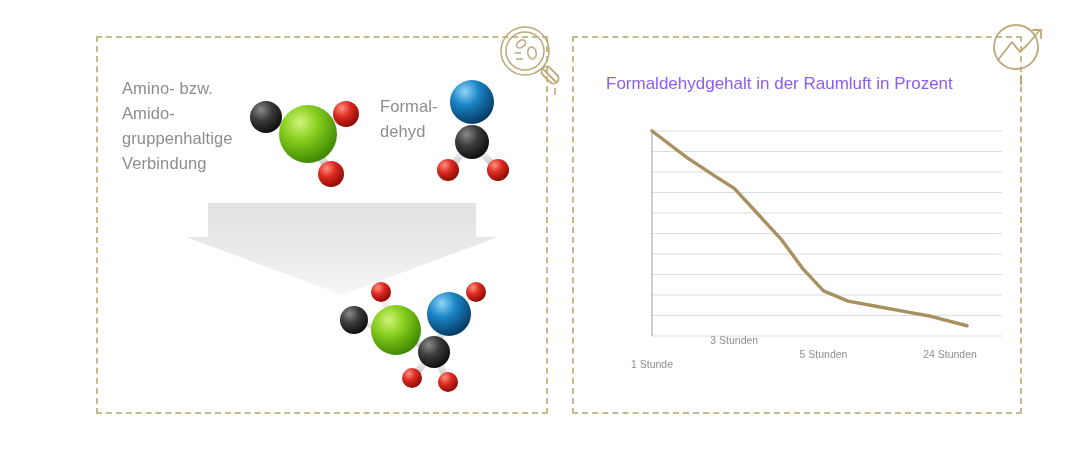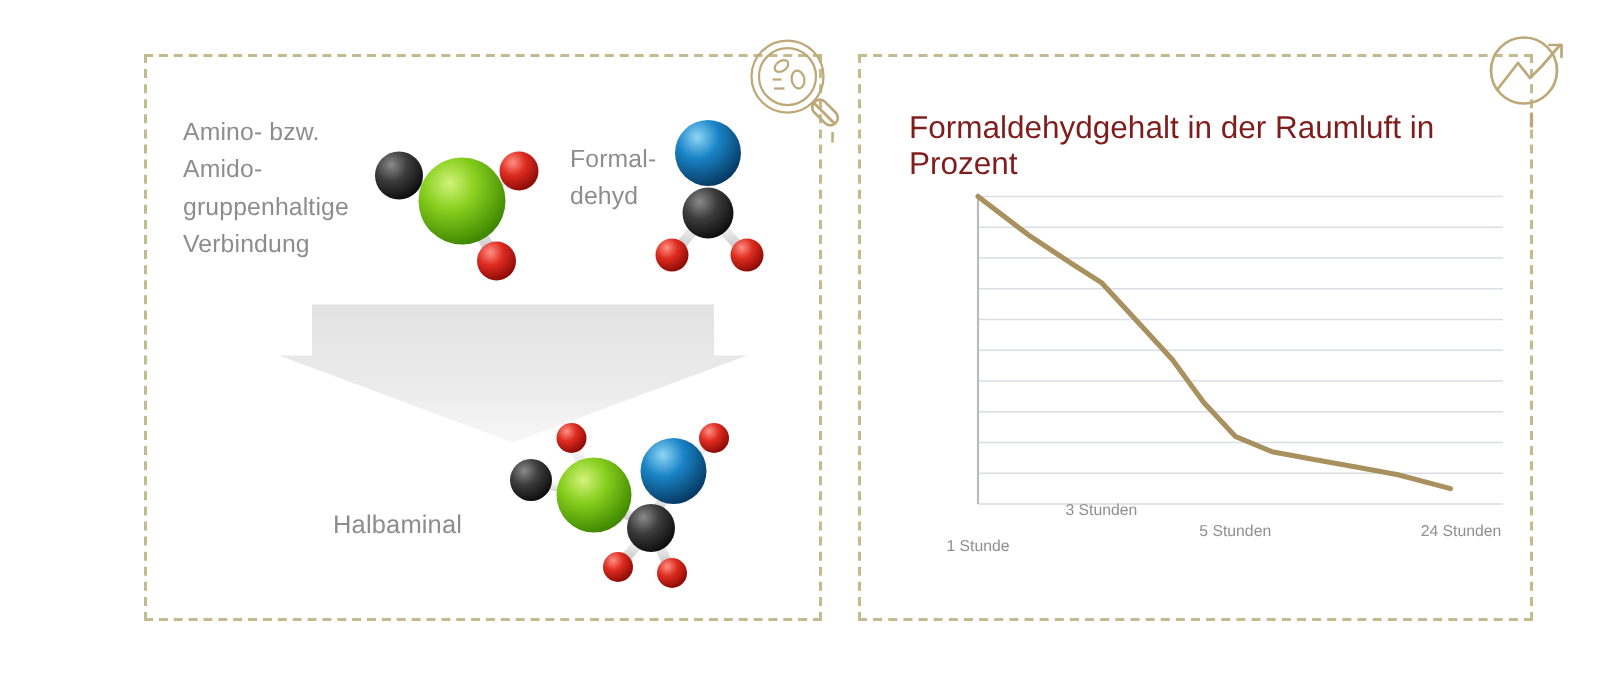--- a/index.html
+++ b/index.html
@@ -47,21 +47,21 @@
   #mol-amino{left:236px;top:82px;width:140px;height:112px;}
   #mol-formaldehyd{left:432px;top:70px;width:104px;height:120px;}
   #mol-halbaminal{left:324px;top:272px;width:190px;height:130px;}
 
   
   #reaction-arrow{position:absolute;left:186px;top:197px;width:312px;height:100px;}
 
   
   #chart-title{
     position:absolute;left:606px;top:74px;width:400px;
-    color:#7f1d1d;font-size:21px;
+    color:#8b5cf6;font-size:17px;
     font-family:"Liberation Sans", sans-serif;
   }
   #chart-area{position:absolute;left:600px;top:118px;width:412px;height:262px;}
   .ytick{
     position:absolute;right:0;width:42px;text-align:right;
     color:#8f8f8f;font-size:10px;
     font-family:"Liberation Sans", sans-serif;
     transform:translateY(-50%);
   }
   .ytick-wrap{position:absolute;left:0;top:0;width:46px;height:262px;}
@@ -96,21 +96,20 @@
   </div>
 
   <div class="lbl" id="label-amino">Amino- bzw.
 Amido-
 gruppenhaltige
 Verbindung</div>
 
   <div class="lbl" id="label-formaldehyd">Formal-
 dehyd</div>
 
-  <div class="lbl" id="label-halbaminal">Halbaminal</div>
 
   <div class="mol" id="mol-amino">
     <svg width="140" height="112" viewBox="0 0 140 112">
       <defs>
         <radialGradient id="gGreen" cx="36%" cy="30%" r="72%">
           <stop offset="0%" stop-color="#d3f37a"></stop>
           <stop offset="42%" stop-color="#88cf1f"></stop>
           <stop offset="100%" stop-color="#3f8800"></stop>
         </radialGradient>
         <radialGradient id="gBlack" cx="34%" cy="28%" r="75%">
@@ -228,17 +227,17 @@
         <line x1="52" y1="197.5" x2="402" y2="197.5" stroke="#d9dde6" stroke-width="1"></line>
         <line x1="52" y1="218" x2="402" y2="218" stroke="#d9dde6" stroke-width="1"></line>
         <line x1="52" y1="11" x2="52" y2="218" stroke="#b9b9b9" stroke-width="1.4"></line>
         <path d="M 52.00 13.00 L 87.00 39.65 L 115.00 58.10 L 134.25 70.40 L 157.00 95.00 L 181.50 121.65 L 202.50 150.35 L 223.50 172.90 L 248.00 183.15 L 276.00 188.28 L 304.00 193.40 L 332.00 198.53 L 367.00 207.75" fill="none" stroke="#a8915e" stroke-width="3.4" stroke-linecap="round" stroke-linejoin="round"></path>
       </svg>
     
     <div id="xtick-wrap" style="position:absolute;left:0;top:0;width:412px;height:262px;">
         <div class="xtick" style="left: 52px; top: 230px; transform: translateX(-50%); margin-top: 10px;">1 Stunde</div>
         <div class="xtick" style="left: 134.25px; top: 216px; transform: translateX(-50%);">3 Stunden</div>
         <div class="xtick" style="left: 223.5px; top: 230px; transform: translateX(-50%);">5 Stunden</div>
-        <div class="xtick" style="left: 374px; top: 230px; transform: translateX(-50%);">24 Stunden</div>
+        <div class="xtick" style="left: 350px; top: 230px; transform: translateX(-50%);">24 Stunden</div>
       </div>
   </div>
 
 </div>
 
 </body></html>

